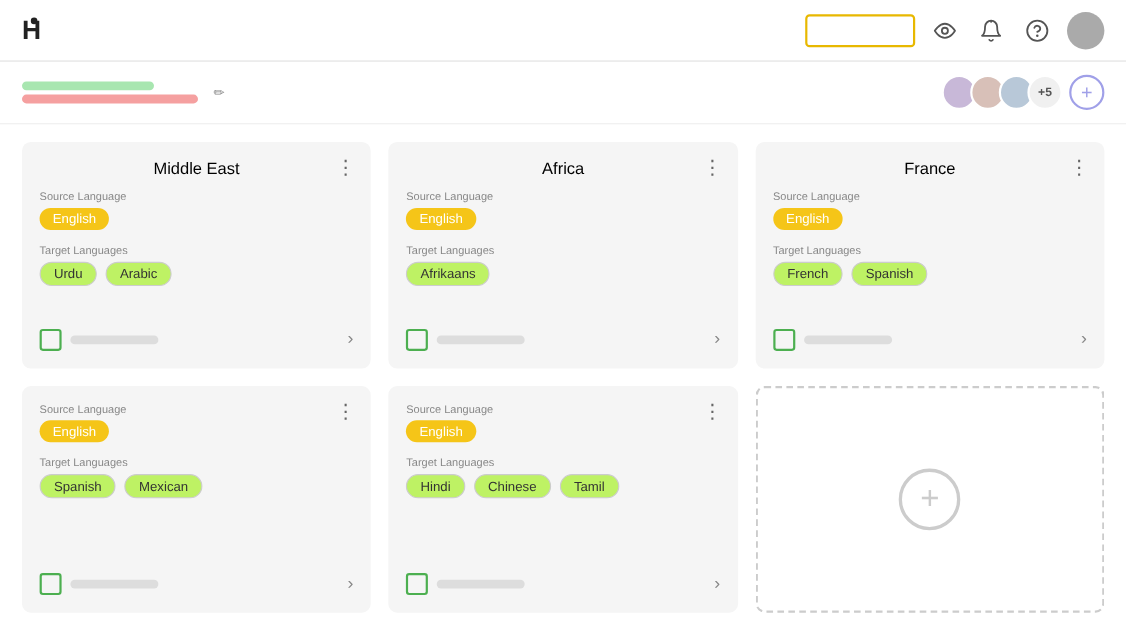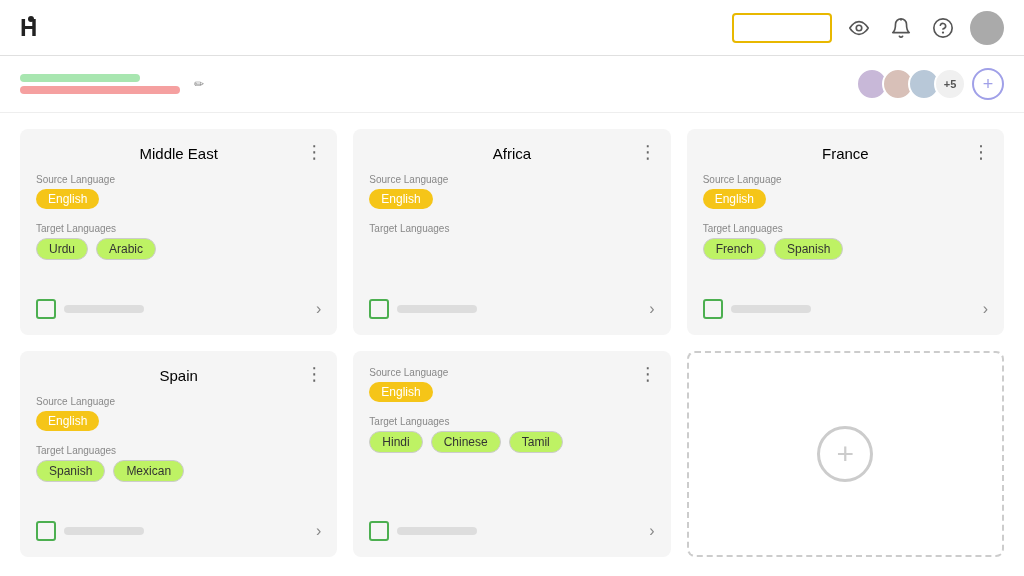--- a/index.html
+++ b/index.html
@@ -327,20 +327,23 @@
   </div>
     <div class="card">
     <div class="card-title">Africa</div>
     <span class="card-menu">⋮</span>
     <div class="source-lang-section">
       <div class="label-sm">Source Language</div>
       <span class="tag tag-yellow">English</span>
     </div>
     <div class="target-lang-section">
       <div class="label-sm">Target Languages</div>
+      <div class="tags-row">
+          <span class="tag tag-outline">Afrikaans</span>
+        </div>
     </div>
     <div class="card-footer">
       <div class="card-footer-left">
         <div class="foot-square"></div>
         <div class="foot-bar"></div>
       </div>
       <span class="chevron-right">›</span>
     </div>
   </div>
     <div class="card">
@@ -359,21 +362,20 @@
     </div>
     <div class="card-footer">
       <div class="card-footer-left">
         <div class="foot-square"></div>
         <div class="foot-bar"></div>
       </div>
       <span class="chevron-right">›</span>
     </div>
   </div>
     <div class="card">
-    <div class="card-title">Spain</div>
     <span class="card-menu">⋮</span>
     <div class="source-lang-section">
       <div class="label-sm">Source Language</div>
       <span class="tag tag-yellow">English</span>
     </div>
     <div class="target-lang-section">
       <div class="label-sm">Target Languages</div>
       <div class="tags-row">
           <span class="tag tag-outline">Spanish</span>
           <span class="tag tag-outline">Mexican</span>

